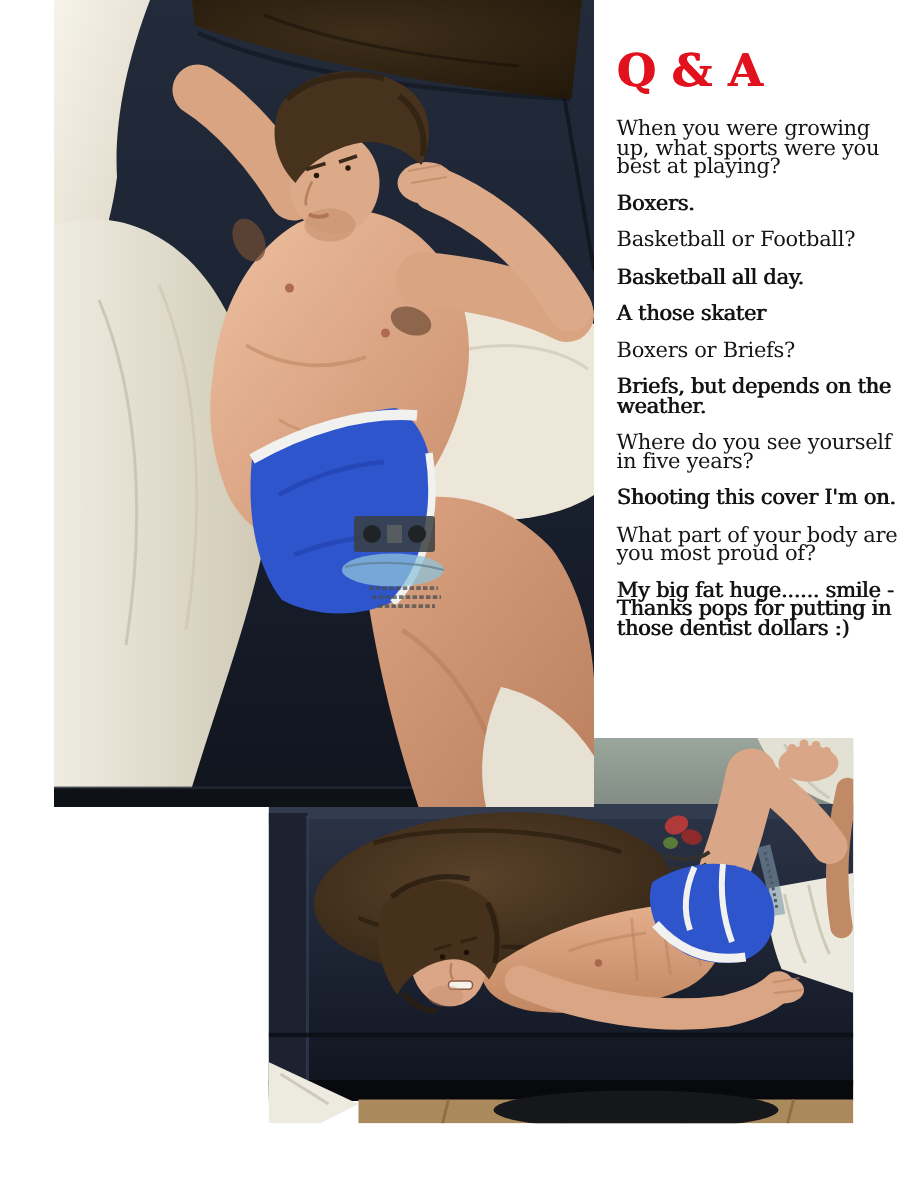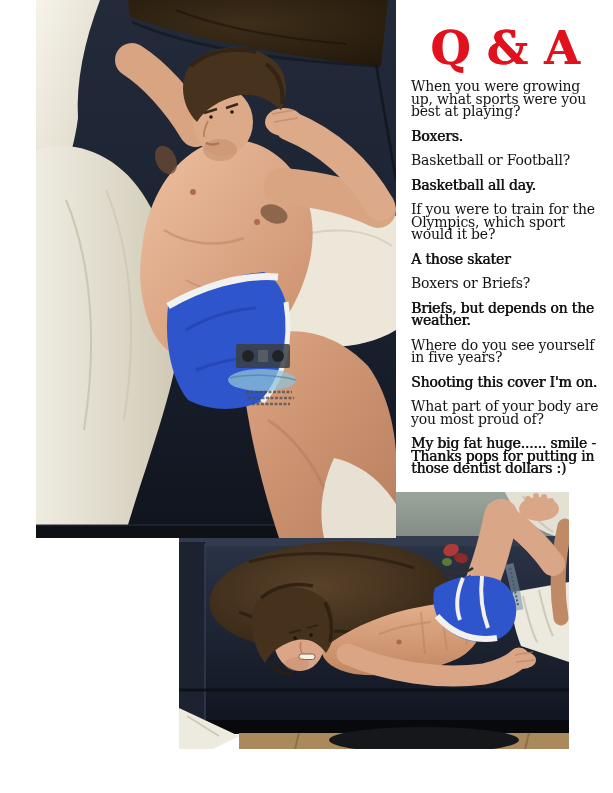--- a/index.html
+++ b/index.html
@@ -20,27 +20,26 @@
   #photo-secondary { left: 179px; top: 492px; width: 390px; height: 257px; z-index: 1; }
 
   .qa-column {
     position: absolute;
     left: 411px; top: 28px; width: 188px;
     z-index: 3;
     color: #141414;
   }
   .page-title {
     margin: 0 0 12px 0;
-    font-size: 46px;
+    font-size: 30px;
     line-height: 40px;
     font-weight: bold;
     letter-spacing: 0px;
     color: #e1121d;
     text-shadow: 0.6px 0 0 currentColor;
-    text-align: center;
   }
   .qa-column p {
     margin: 0 0 12px 0;
     font-size: 14px;
     line-height: 12.5px;
     letter-spacing: -0.2px;
     font-weight: normal;
   }
   .qa-column p.answer {
     text-shadow: 0.55px 0 0 currentColor;
@@ -242,21 +241,20 @@
 
 <div class="qa-column">
   <h1 class="page-title">Q &amp; A</h1>
 
   <p class="question">When you were growing up, what sports were you best at playing?</p>
   <p class="answer">Boxers.</p>
 
   <p class="question">Basketball or Football?</p>
   <p class="answer">Basketball all day.</p>
 
-  <p class="question">If you were to train for the Olympics, which sport would it be?</p>
   <p class="answer">A those skater</p>
 
   <p class="question">Boxers or Briefs?</p>
   <p class="answer">Briefs, but depends on the weather.</p>
 
   <p class="question">Where do you see yourself in five years?</p>
   <p class="answer">Shooting this cover I'm on.</p>
 
   <p class="question">What part of your body are you most proud of?</p>
   <p class="answer">My big fat huge...... smile - Thanks pops for putting in those dentist dollars :)</p>

